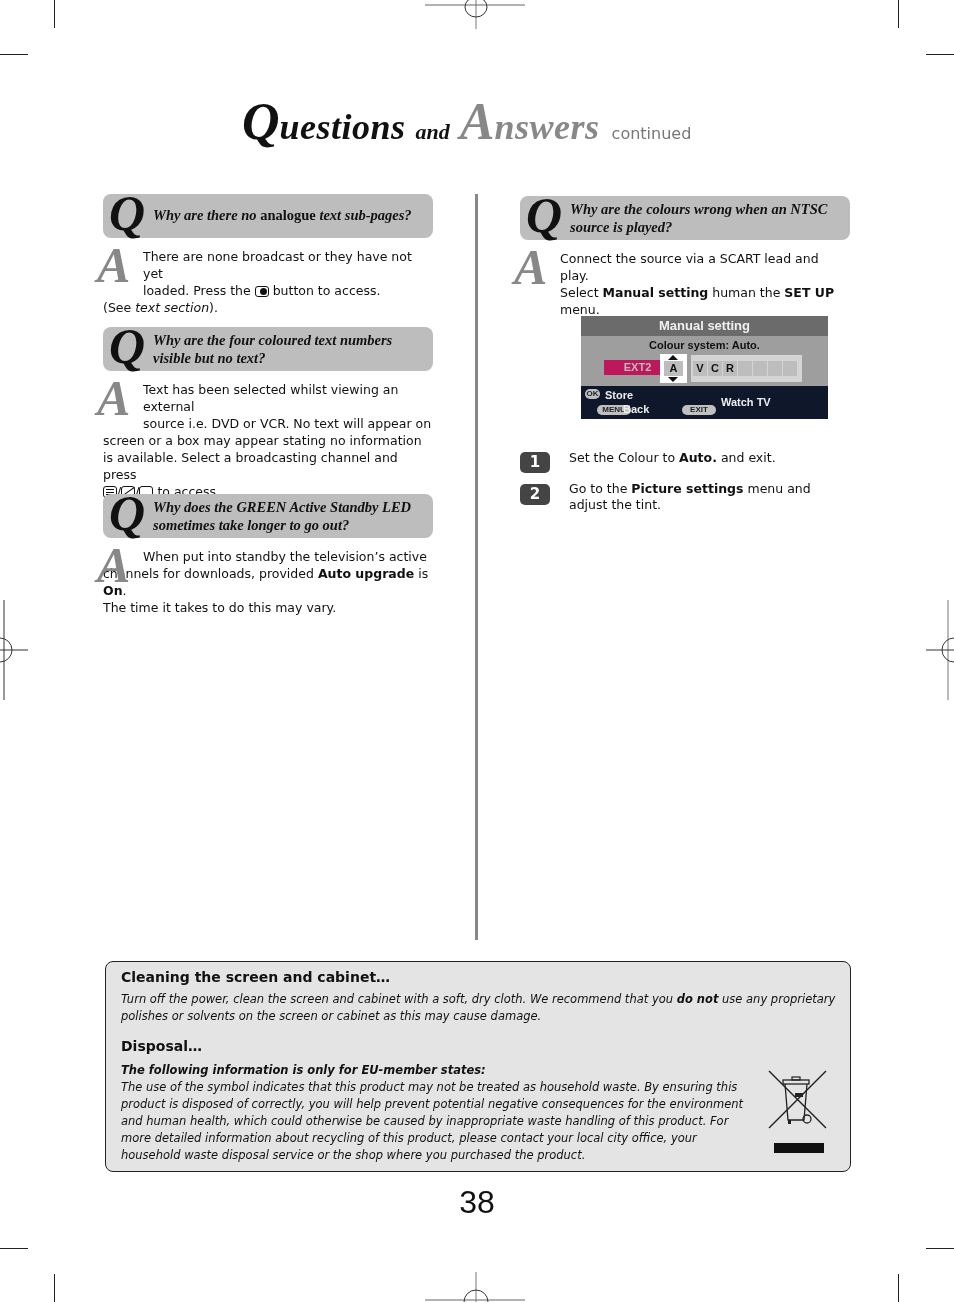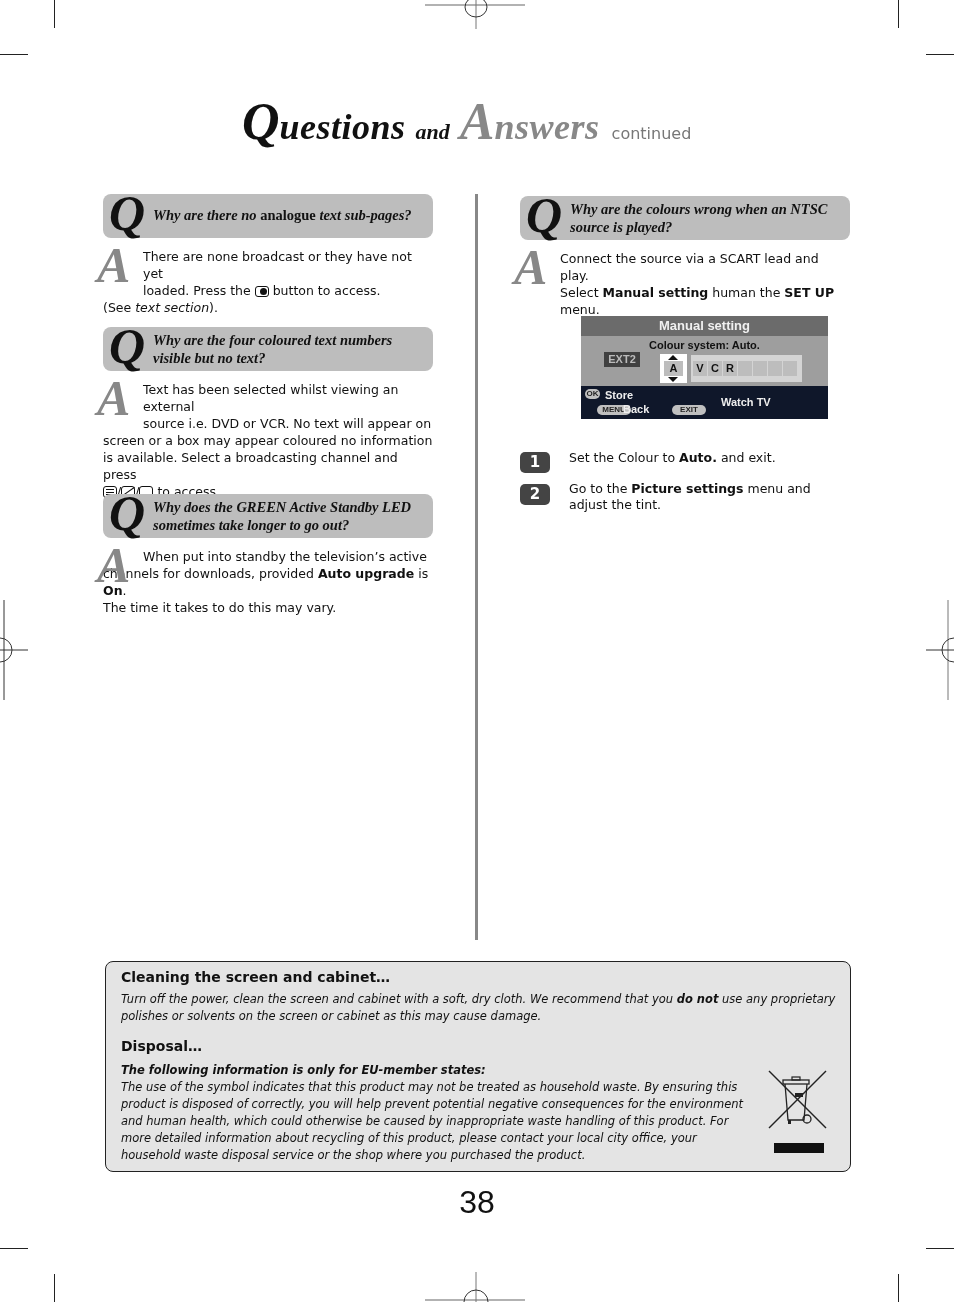--- a/index.html
+++ b/index.html
@@ -30,21 +30,21 @@
   .answer .indent { padding-left: 40px; display: block; }
   .answer b { font-weight: bold; }
 
   .icon-inline { display: inline-block; vertical-align: -2px; border: 1.3px solid #111; border-radius: 3px; width: 14px; height: 12px; position: relative; }
   .divider { position: absolute; left: 475px; top: 194px; width: 3px; height: 746px; background: #888; }
 
   
   .tvmenu { position: absolute; left: 581px; top: 316px; width: 247px; height: 103px; background: #9e9e9e; font-family: "Liberation Sans", sans-serif; font-weight: bold; }
   .tvmenu .hdr { height: 20px; background: #6b6b6b; color: #f0f0f0; font-size: 13px; text-align: center; line-height: 20px; }
   .tvmenu .sub { text-align: center; font-size: 11px; color: #111; margin-top: 3px; }
-  .tvmenu .ext { position: absolute; left: 23px; top: 36px; width: 36px; height: 15px; background: #404040; color: #bbb; font-size: 11px; text-align: center; line-height: 15px; }
+  .tvmenu .ext { position: absolute; left: 23px; top: 44px; width: 67px; height: 15px; background: #be185d; color: #bbb; font-size: 11px; text-align: center; line-height: 15px; }
   .tvmenu .sel { position: absolute; left: 79px; top: 38px; width: 27px; height: 29px; background: #fff; }
   .tvmenu .sel .letter { position: absolute; left: 4px; top: 7px; width: 19px; height: 15px; background: #bdbdbd; color: #111; font-size: 11px; text-align: center; line-height: 15px; }
   .tvmenu .sel .up, .tvmenu .sel .dn { position: absolute; left: 8px; width: 0; height: 0; border-left: 5px solid transparent; border-right: 5px solid transparent; }
   .tvmenu .sel .up { top: 1px; border-bottom: 5px solid #111; }
   .tvmenu .sel .dn { bottom: 1px; border-top: 5px solid #111; }
   .tvmenu .chars { position: absolute; left: 110px; top: 39px; width: 111px; height: 27px; background: #d4d4d4; padding: 6px 2px; display: flex; gap: 1px; }
   .tvmenu .chars span { width: 14px; height: 15px; background: #bdbdbd; font-size: 11px; text-align: center; line-height: 15px; color: #111; }
   .tvmenu .foot { position: absolute; left: 0; top: 70px; width: 100%; height: 33px; background: #0f172a; color: #eee; font-size: 11px; }
   .pill { position: absolute; background: #c0c0c0; color: #222; font-size: 8px; border-radius: 6px; height: 10px; line-height: 10px; text-align: center; }
   .foot .lbl { position: absolute; font-size: 11px; }
@@ -114,21 +114,21 @@
 </div>
 
 <div class="qbox" style="left:103px;top:327px;width:330px;">
   <span class="qletter">Q</span>
   <div class="qtext">Why are the four coloured text numbers visible but no text?</div>
 </div>
 <div class="answer" style="left:103px;top:381px;width:330px;">
   <span class="aletter">A</span>
   <span class="indent">Text has been selected whilst viewing an external</span>
   <span class="indent">source i.e. DVD or VCR. No text will appear on</span>
-  <span style="display:block;">screen or a box may appear coloured no information is available. Select a broadcasting channel and press</span>
+  <span style="display:block;">screen or a box may appear stating no information is available. Select a broadcasting channel and press</span>
   <span style="display:block;">
     <span class="icon-inline"><span style="position:absolute;left:2px;right:2px;top:2px;height:1px;background:#111;"></span><span style="position:absolute;left:2px;right:2px;top:4.5px;height:1px;background:#111;"></span><span style="position:absolute;left:2px;right:2px;top:7px;height:1px;background:#111;"></span></span>/<span class="icon-inline"><span style="position:absolute;left:-1px;top:4px;width:15px;height:1.3px;background:#111;transform:rotate(-35deg);"></span></span>/<span class="icon-inline"></span><span> to access.</span>
   </span>
 </div>
 
 <div class="qbox" style="left:103px;top:494px;width:330px;">
   <span class="qletter">Q</span>
   <div class="qtext">Why does the GREEN Active Standby LED sometimes take longer to go out?</div>
 </div>
 <div class="answer" style="left:103px;top:548px;width:330px;">
@@ -166,21 +166,21 @@
     <span></span>
     <span></span>
     <span></span>
     <span></span>
   </div>
   <div class="foot">
     <span class="pill" style="left:4px;top:3px;width:15px;">OK</span>
     <span class="lbl" style="left:24px;top:3px;">Store</span>
     <span class="pill" style="left:4px;top:19px;width:34px;margin-left:12px;">MENU</span>
     <span class="lbl" style="left:42px;top:17px;">Back</span>
-    <span class="pill" style="left:91px;top:19px;width:34px;">EXIT</span>
+    <span class="pill" style="left:101px;top:19px;width:34px;">EXIT</span>
     <span class="lbl" style="left:140px;top:10px;">Watch TV</span>
   </div>
 </div>
 
 <div class="step" style="top:452px;">1</div>
 <div class="steptext" style="top:450px;"><span>Set the Colour to </span><b>Auto.</b><span> and exit.</span></div>
 <div class="step" style="top:484px;">2</div>
 <div class="steptext" style="top:481px;"><span>Go to the </span><b>Picture settings</b><span> menu and adjust the tint.</span></div>
 
 <div class="infobox">

